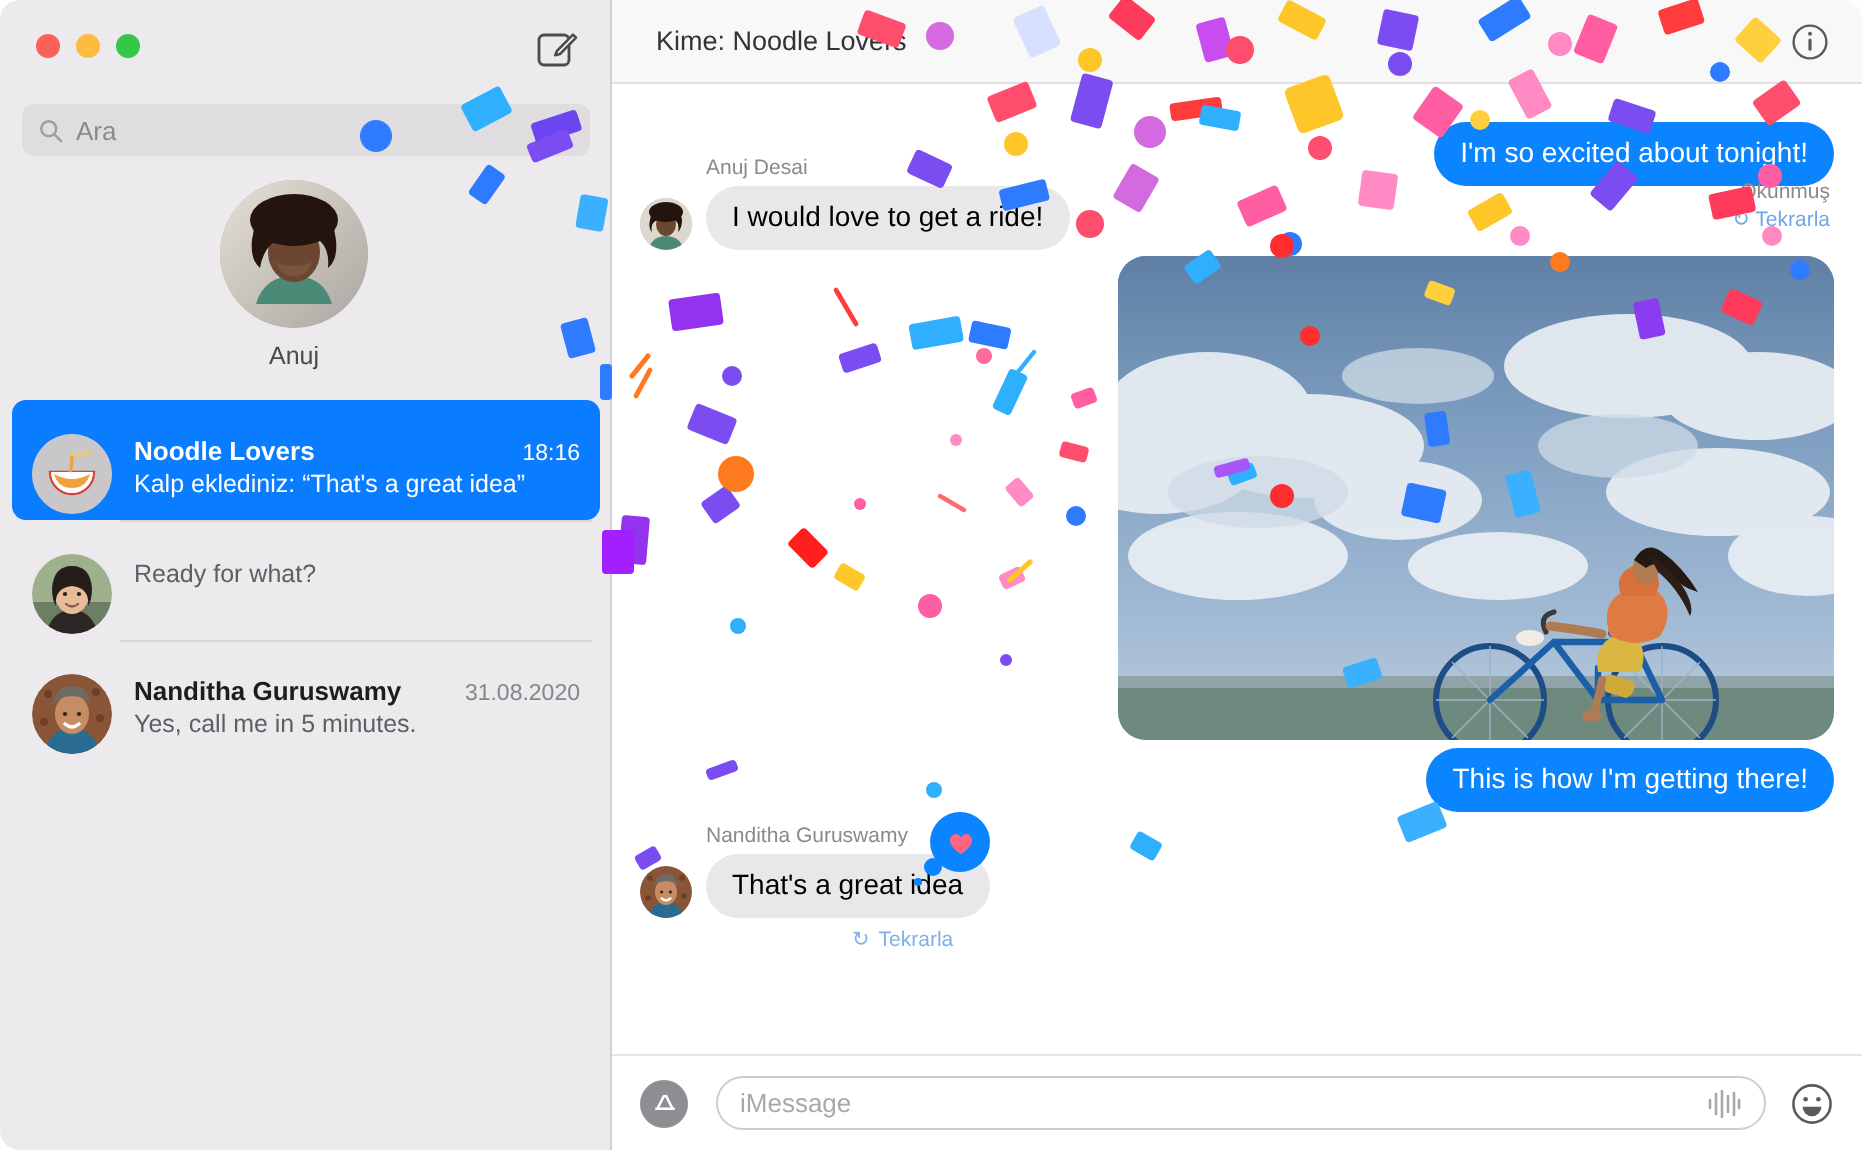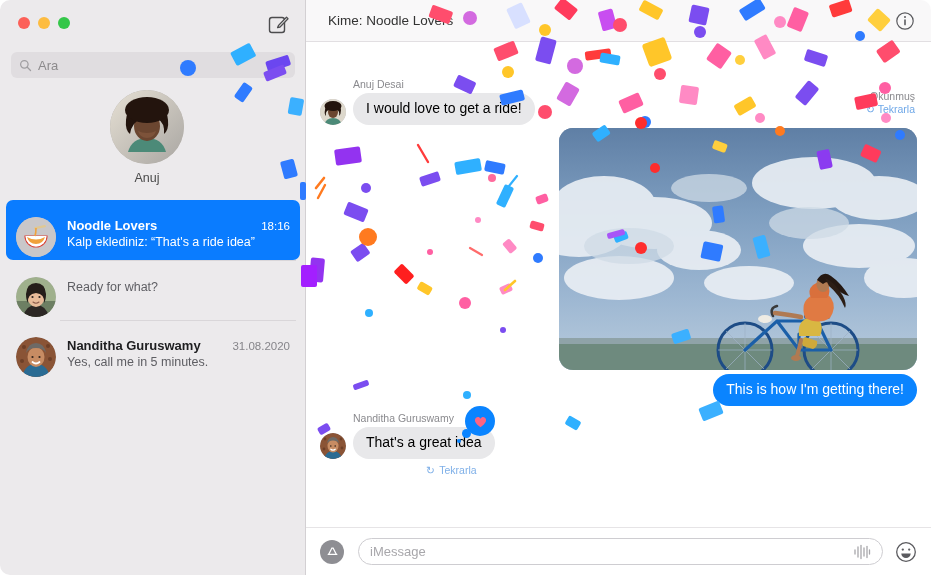--- a/index.html
+++ b/index.html
@@ -328,21 +328,21 @@
             <path d="M11 20 q9 5 18 0 q-2 7 -9 7 q-7 0 -9 -7z" fill="#f0a23c"></path>
             <rect x="18" y="9" width="12" height="2.4" rx="1.2" fill="#e0c893" transform="rotate(-12 24 10)"></rect>
             <path d="M20 11 q0 5 -1 8" stroke="#f0a23c" stroke-width="1.6" fill="none"></path>
           </svg>
         </div>
         <div class="conv-body">
           <div class="conv-top">
             <span class="conv-title">Noodle Lovers</span>
             <span class="conv-time">18:16</span>
           </div>
-          <div class="conv-preview">Kalp eklediniz: “That's a ride idea”</div>
+          <div class="conv-preview">Kalp eklediniz: “That's a great idea”</div>
         </div>
       </div>
 
       <div class="conv">
         <div class="conv-avatar">
           <svg viewBox="0 0 40 40" width="40" height="40">
             <defs>
                 <clipPath id="c2">
                   <circle cx="20" cy="20" r="20"></circle>
                 </clipPath>
@@ -430,20 +430,23 @@
               <ellipse cx="13" cy="7" rx="8.5" ry="5" fill="#23140d"></ellipse>
             </g>
           </svg>
         </div>
         <div>
           <div class="sender-name">Anuj Desai</div>
           <div class="bubble in">I would love to get a ride!</div>
         </div>
       </div>
 
+      <div class="msg-row" style="right:14px; top:19px;">
+        <div class="bubble out">I'm so excited about tonight!</div>
+      </div>
       <div class="status-line" style="right:16px; top:48px;">
         <div class="status-read">Okunmuş</div>
         <div class="status-replay">
           <span>↻</span>
           <span>Tekrarla</span>
         </div>
       </div>
 
       <div class="photo" style="right:14px; top:86px; width:358px; height:242px;">
         <svg viewBox="0 0 358 242" width="358" height="242" preserveAspectRatio="none">

